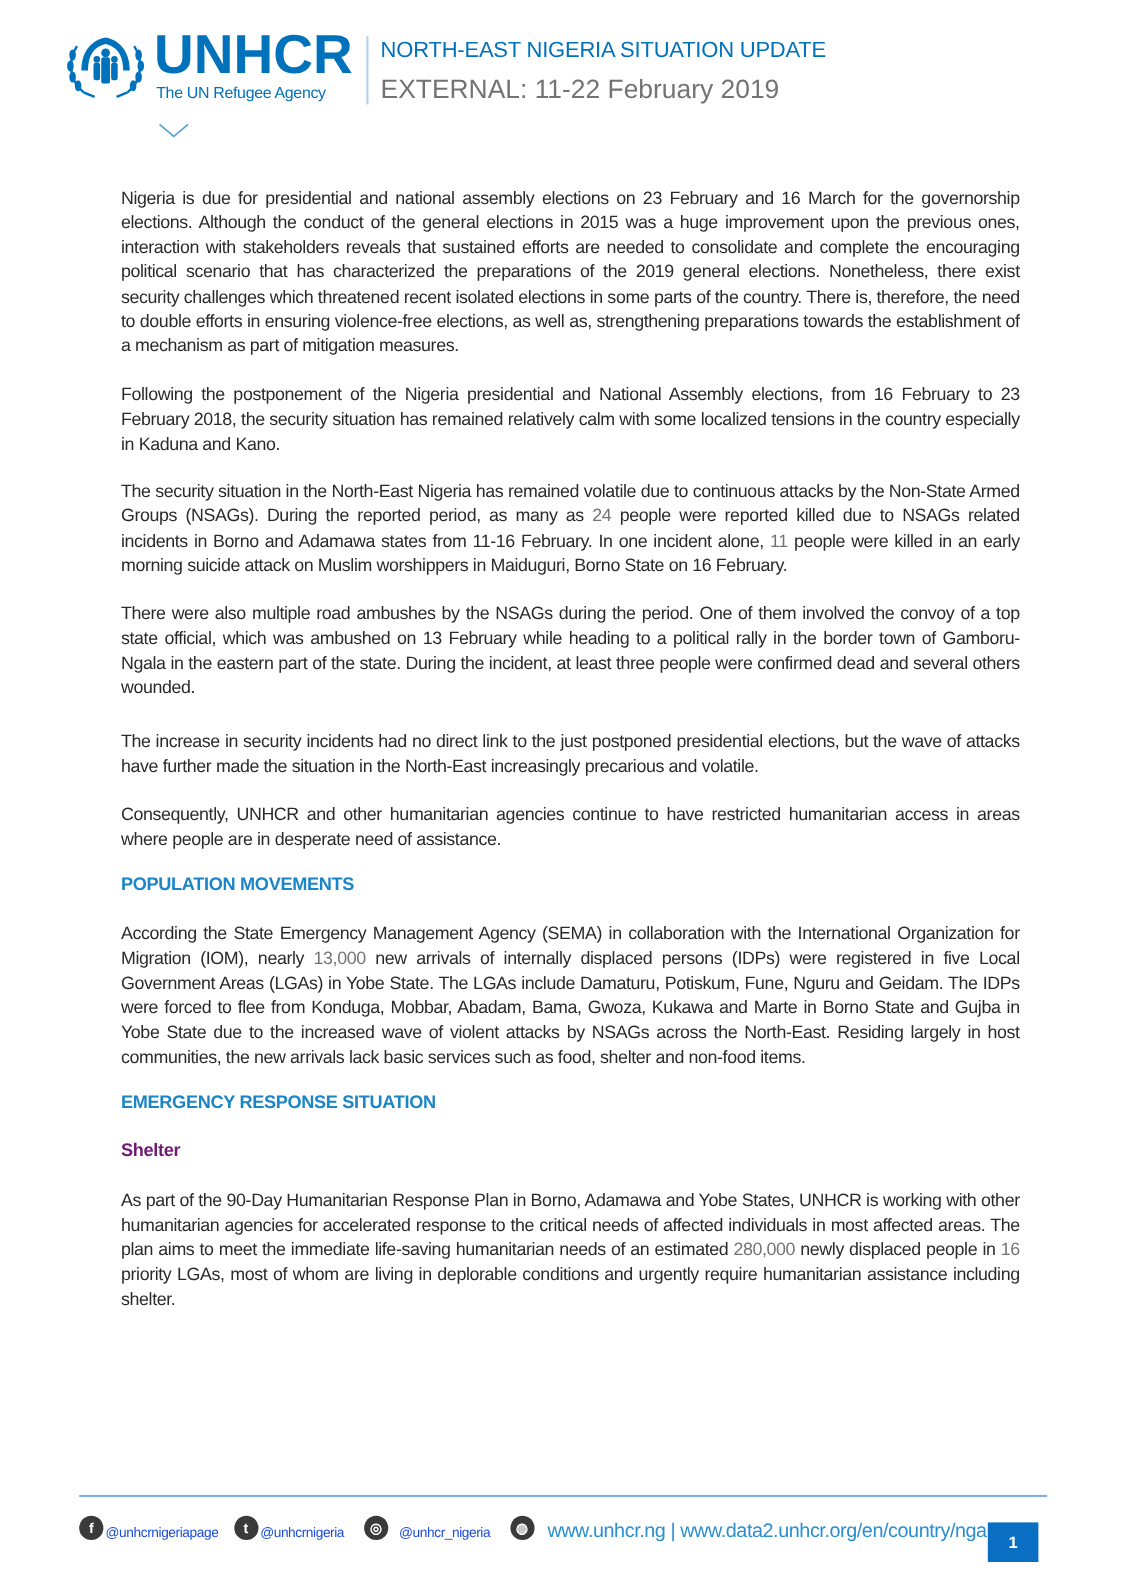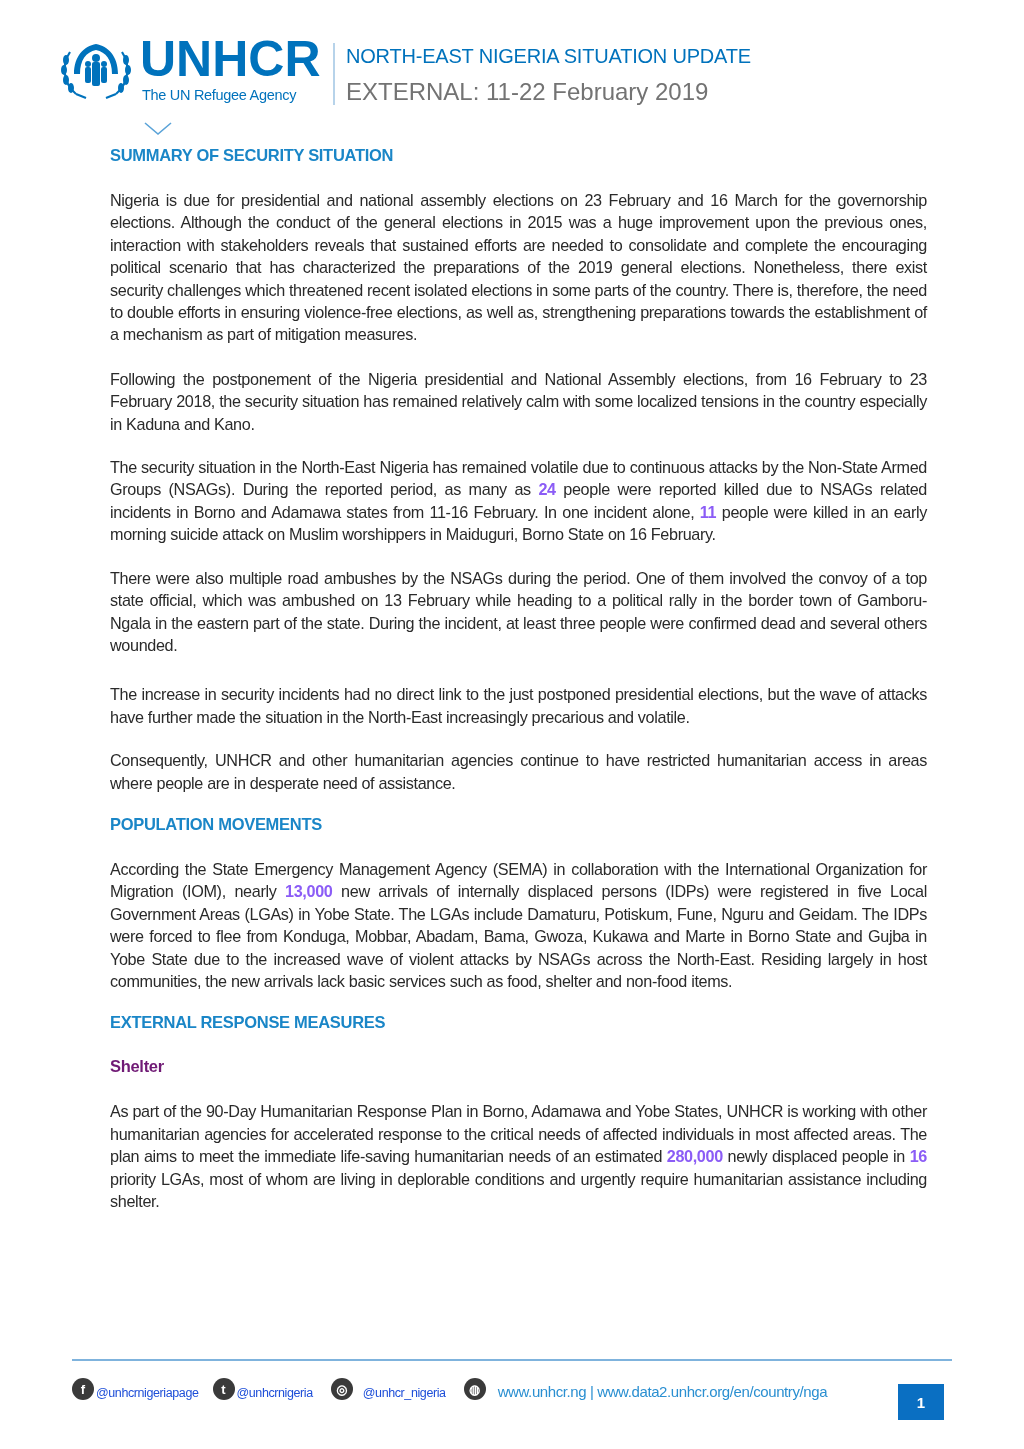--- a/index.html
+++ b/index.html
@@ -1,40 +1,40 @@
 <!DOCTYPE html>
 <html><head>
   <meta charset="utf-8">
   <style>
     * { margin: 0; padding: 0; box-sizing: border-box; }
     html, body { width: 1024px; height: 1449px; background: #ffffff; }
     body { position: relative; font-family: "Liberation Sans", sans-serif; color: #222222; overflow: hidden; }
 
-    .header { position: absolute; left: 0; top: 0; width: 1016px; height: 140px; margin-top: 10px; }
+    .header { position: absolute; left: 0; top: 0; width: 1016px; height: 140px; }
     .logo { position: absolute; left: 60px; top: 30px; width: 260px; height: 70px; }
     .emblem { position: absolute; left: 0; top: 0; width: 72px; height: 62px; }
     .wordmark { position: absolute; left: 80px; top: -6px; font-size: 50px; font-weight: bold; color: #0072bc; letter-spacing: 0px; line-height: 1; }
     .tagline { position: absolute; left: 82px; top: 47px; font-size: 14.5px; color: #0072bc; letter-spacing: -0.3px; white-space: nowrap; }
     .divider-v { position: absolute; left: 333px; top: 33px; width: 2px; height: 62px; background: #b7d3ea; }
     .title { position: absolute; left: 346px; top: 36px; font-size: 20px; color: #0072bc; letter-spacing: -0.2px; white-space: nowrap; line-height: 1; }
     .subtitle { position: absolute; left: 346px; top: 70px; font-size: 24px; color: #737373; white-space: nowrap; line-height: 1; }
     .chevron { position: absolute; left: 143px; top: 111px; width: 30px; height: 16px; }
 
     .content { position: absolute; left: 110px; top: 145px; width: 817px; }
     h2.section { font-size: 16.5px; font-weight: bold; color: #1a86c7; letter-spacing: -0.3px; line-height: 20px; margin-top: 0; }
     h3.sub { font-size: 16.5px; font-weight: bold; color: #701a75; letter-spacing: -0.3px; line-height: 20px; }
     p.body { font-size: 16.2px; line-height: 22.4px; text-align: justify; letter-spacing: -0.35px; color: #2a2a2a; }
-    .hl { color: #8b5cf6; font-weight: bold; }
+    .hl { color: #737373; font-weight: normal; }
 
     .footer-line { position: absolute; left: 72px; top: 1359px; width: 880px; height: 2px; background: #7fb3dd; }
     .footer { position: absolute; left: 72px; top: 1372px; height: 34px; display: flex; align-items: center; }
     .social { display: flex; align-items: center; margin-right: 14px; }
     .social .ico { width: 22px; height: 22px; border-radius: 50%; background: #3a3a3a; color: #ffffff; display: flex; align-items: center; justify-content: center; font-size: 13px; font-weight: bold; margin-right: 2px; }
     .social .handle { font-size: 12.5px; color: #1d4ed8; letter-spacing: -0.4px; margin-top: 8px; }
-    .social .url { font-size: 15px; color: #2a8fd1; letter-spacing: -0.4px; margin-left: 10px; margin-top: 4px; }
+    .social .url { font-size: 18px; color: #2a8fd1; letter-spacing: -0.4px; margin-left: 10px; margin-top: 4px; }
     .page-num { position: absolute; left: 898px; top: 1384px; width: 46px; height: 36px; background: #0a6fc2; color: #ffffff; font-weight: bold; font-size: 15px; display: flex; align-items: center; justify-content: center; }
   </style>
 </head>
 <body>
 
 <div class="header">
   <div class="logo">
     <svg class="emblem" viewBox="0 0 72 62">
       <g fill="none" stroke="#0072bc" stroke-width="2.2">
         <path d="M10 12 C2 24 2 42 16 54"></path>
@@ -64,32 +64,31 @@
   </div>
   <div class="divider-v"></div>
   <div class="title">NORTH-EAST NIGERIA SITUATION UPDATE</div>
   <div class="subtitle">EXTERNAL: 11-22 February 2019</div>
   <svg class="chevron" viewBox="0 0 30 16">
     <path d="M2 2 L15 13 L28 2" fill="none" stroke="#5aa3d8" stroke-width="1.6"></path>
   </svg>
 </div>
 
 <div class="content">
-  <h2 class="section">SUMMARY OF SECURITY SITUATION</h2>
   <p class="body" style="margin-top:24px">Nigeria is due for presidential and national assembly elections on 23 February and 16 March for the governorship elections. Although the conduct of the general elections in 2015 was a huge improvement upon the previous ones, interaction with stakeholders reveals that sustained efforts are needed to consolidate and complete the encouraging political scenario that has characterized the preparations of the 2019 general elections. Nonetheless, there exist security challenges which threatened recent isolated elections in some parts of the country. There is, therefore, the need to double efforts in ensuring violence-free elections, as well as, strengthening preparations towards the establishment of a mechanism as part of mitigation measures.</p>
   <p class="body" style="margin-top:22px">Following the postponement of the Nigeria presidential and National Assembly elections, from 16 February to 23 February 2018, the security situation has remained relatively calm with some localized tensions in the country especially in Kaduna and Kano.</p>
   <p class="body" style="margin-top:21px"><span>The security situation in the North-East Nigeria has remained volatile due to continuous attacks by the Non-State Armed Groups (NSAGs). During the reported period, as many as </span><span class="hl">24</span><span> people were reported killed due to NSAGs related incidents in Borno and Adamawa states from 11-16 February. In one incident alone, </span><span class="hl">11</span><span> people were killed in an early morning suicide attack on Muslim worshippers in Maiduguri, Borno State on 16 February.</span></p>
   <p class="body" style="margin-top:21px">There were also multiple road ambushes by the NSAGs during the period. One of them involved the convoy of a top state official, which was ambushed on 13 February while heading to a political rally in the border town of Gamboru-Ngala in the eastern part of the state. During the incident, at least three people were confirmed dead and several others wounded.</p>
   <p class="body" style="margin-top:27px">The increase in security incidents had no direct link to the just postponed presidential elections, but the wave of attacks have further made the situation in the North-East increasingly precarious and volatile.</p>
   <p class="body" style="margin-top:21px">Consequently, UNHCR and other humanitarian agencies continue to have restricted humanitarian access in areas where people are in desperate need of assistance.</p>
 
   <h2 class="section" style="margin-top:20px">POPULATION MOVEMENTS</h2>
   <p class="body" style="margin-top:24px"><span>According the State Emergency Management Agency (SEMA) in collaboration with the International Organization for Migration (IOM), nearly </span><span class="hl">13,000</span><span> new arrivals of internally displaced persons (IDPs) were registered in five Local Government Areas (LGAs) in Yobe State. The LGAs include Damaturu, Potiskum, Fune, Nguru and Geidam. The IDPs were forced to flee from Konduga, Mobbar, Abadam, Bama, Gwoza, Kukawa and Marte in Borno State and Gujba in Yobe State due to the increased wave of violent attacks by NSAGs across the North-East. Residing largely in host communities, the new arrivals lack basic services such as food, shelter and non-food items.</span></p>
 
-  <h2 class="section" style="margin-top:20px">EXTERNAL RESPONSE MEASURES</h2>
+  <h2 class="section" style="margin-top:20px">EMERGENCY RESPONSE SITUATION</h2>
   <h3 class="sub" style="margin-top:24px">Shelter</h3>
   <p class="body" style="margin-top:24px"><span>As part of the 90-Day Humanitarian Response Plan in Borno, Adamawa and Yobe States, UNHCR is working with other humanitarian agencies for accelerated response to the critical needs of affected individuals in most affected areas. The plan aims to meet the immediate life-saving humanitarian needs of an estimated </span><span class="hl">280,000</span><span> newly displaced people in </span><span class="hl">16</span><span> priority LGAs, most of whom are living in deplorable conditions and urgently require humanitarian assistance including shelter.</span></p>
 </div>
 
 <div class="footer-line"></div>
 <div class="footer">
   <div class="social">
     <span class="ico">f</span>
     <span class="handle">@unhcrnigeriapage</span>
   </div>

